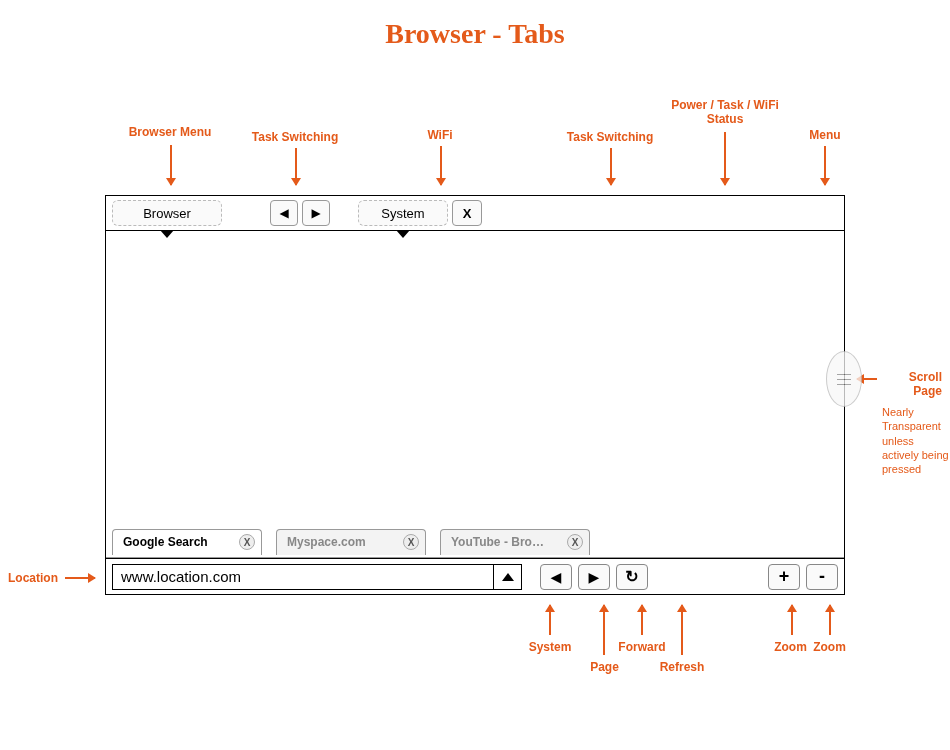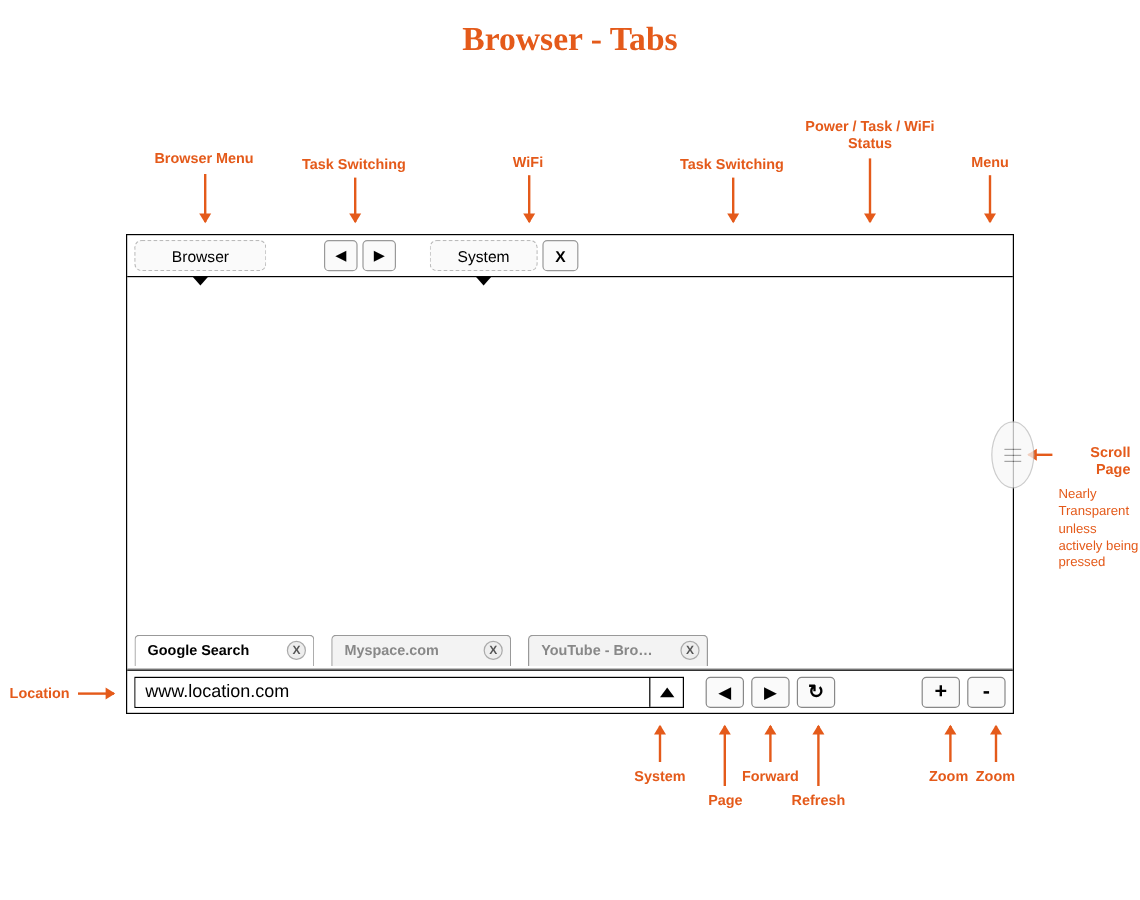--- a/index.html
+++ b/index.html
@@ -198,21 +198,21 @@
     border-top: 1px solid #000;
     display: flex;
     align-items: center;
     padding: 0 6px;
     gap: 6px;
   }
   .loc-wrap {
     display:flex;
     border:1.5px solid #000;
     height:26px;
-    width: 458px;
+    width: 410px;
   }
   .loc-input {
     flex:1;
     border:none;
     outline:none;
     font-size:15px;
     padding: 0 8px;
     font-family: Arial;
   }
   .loc-caret {

